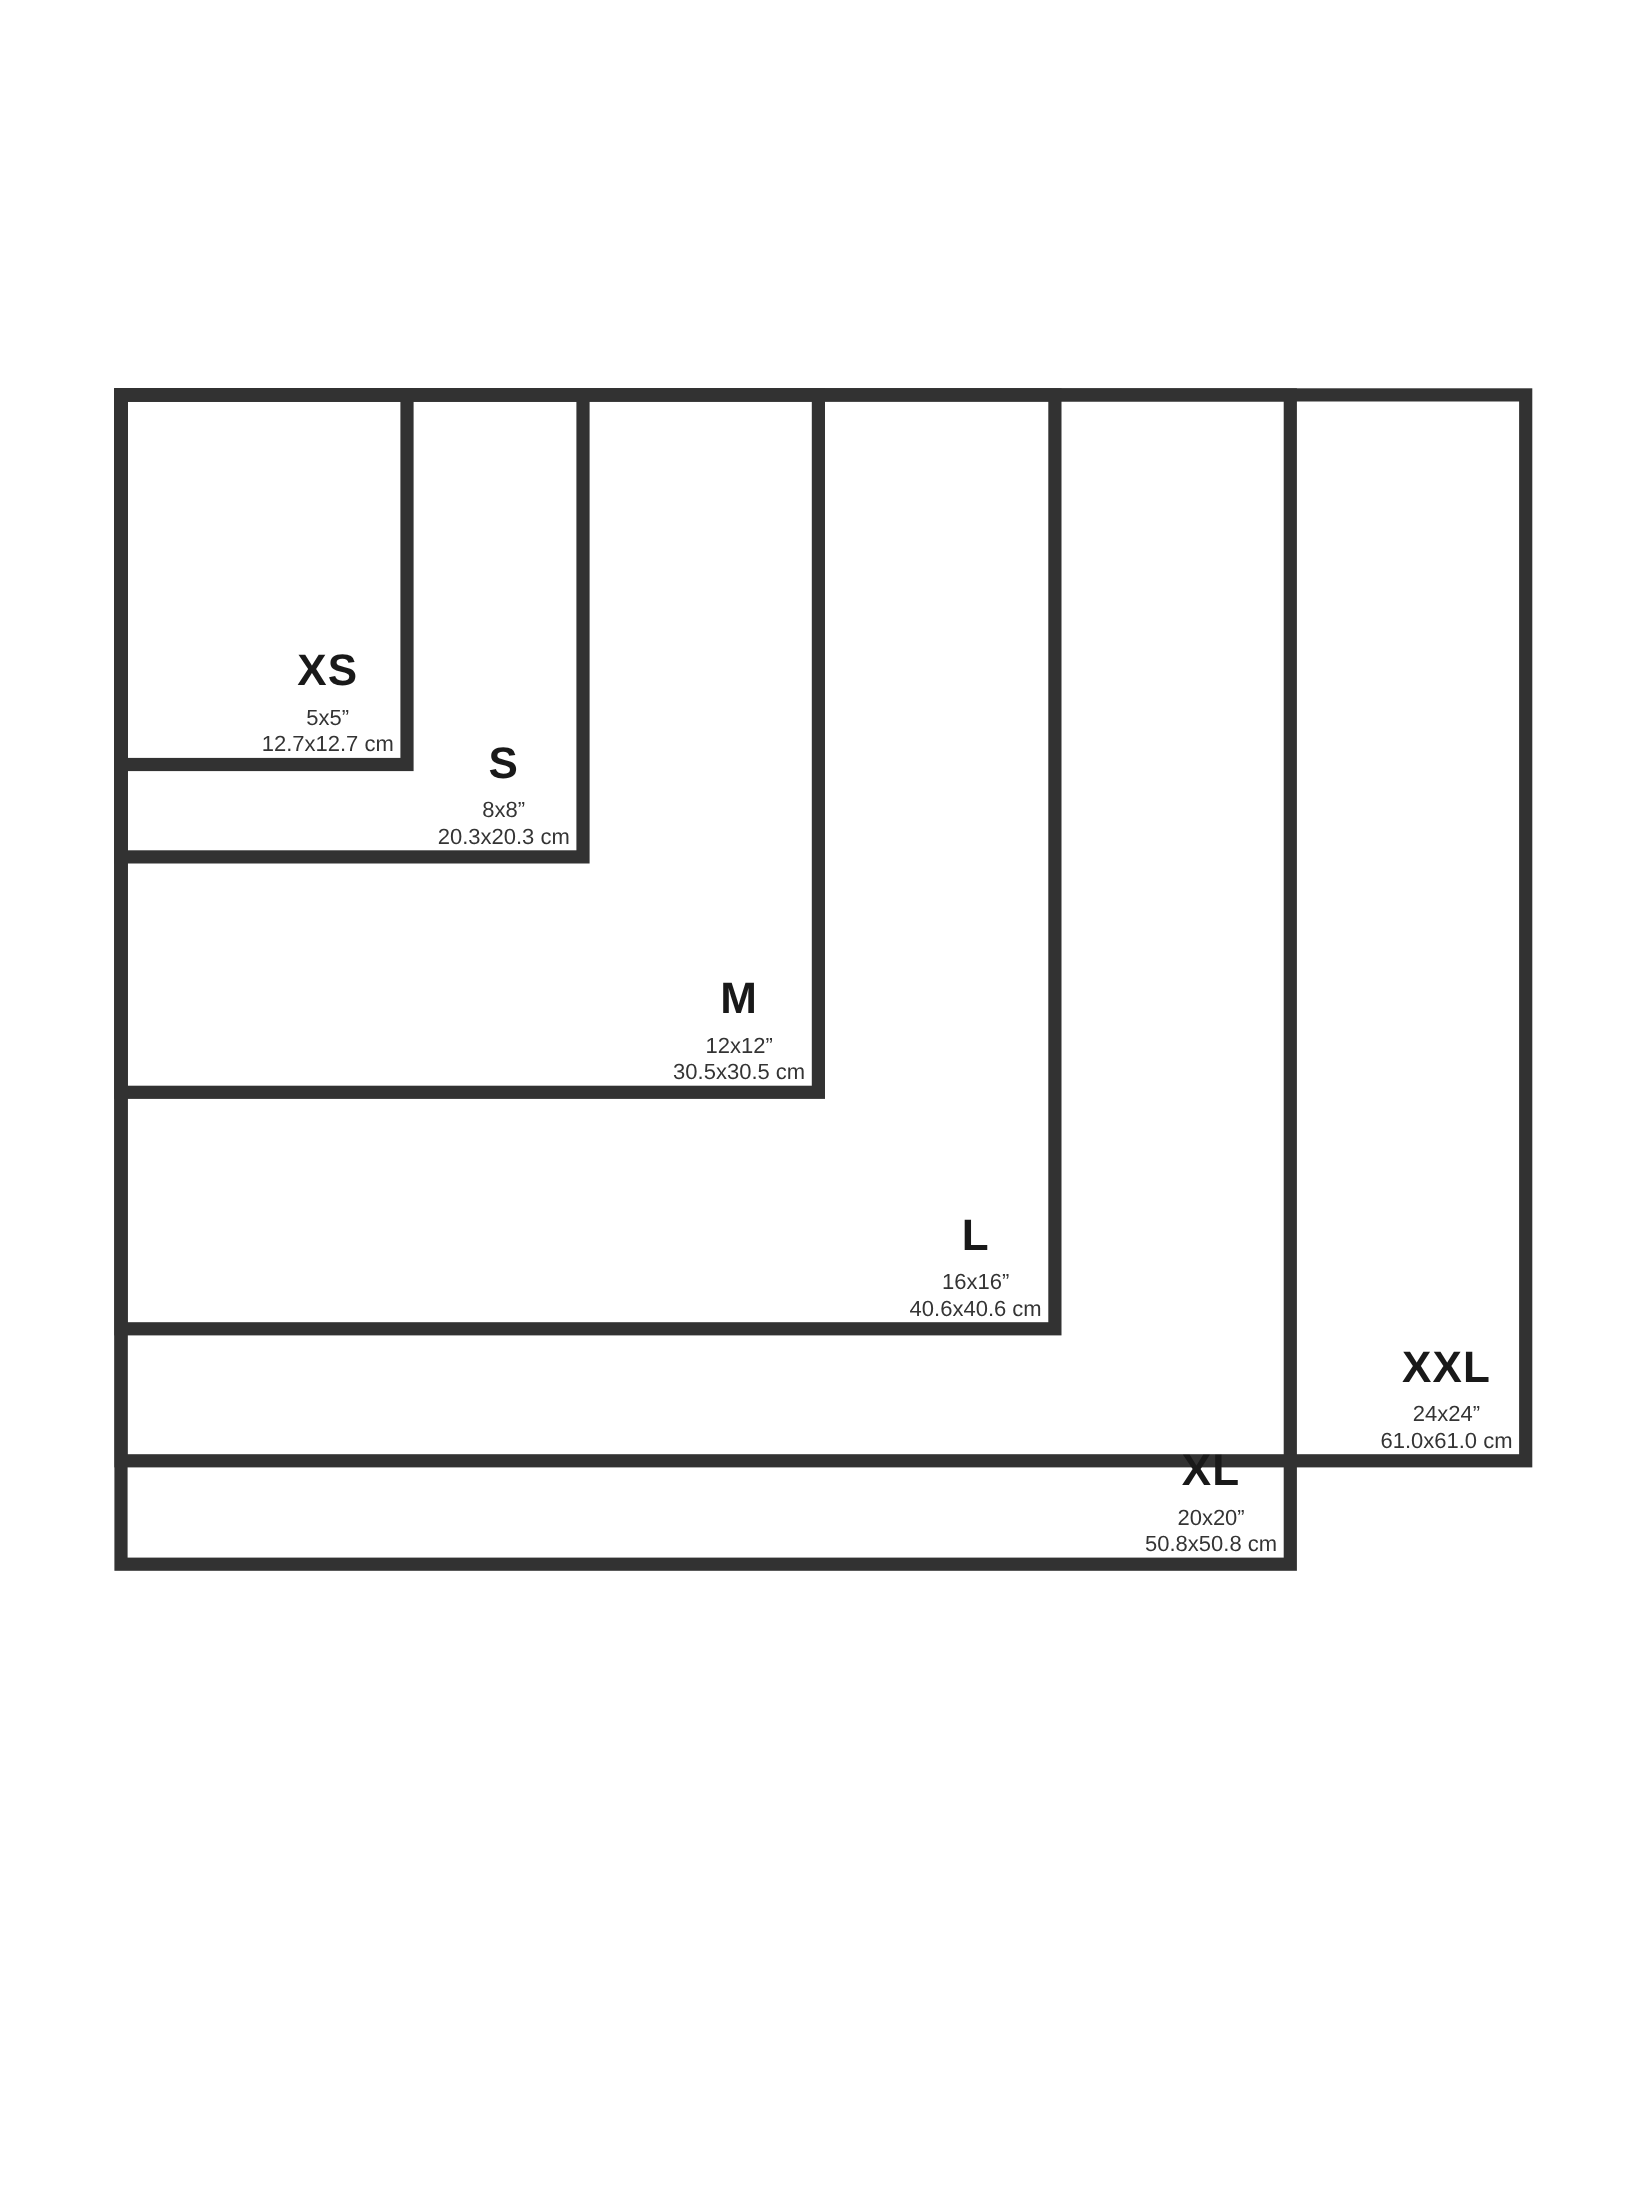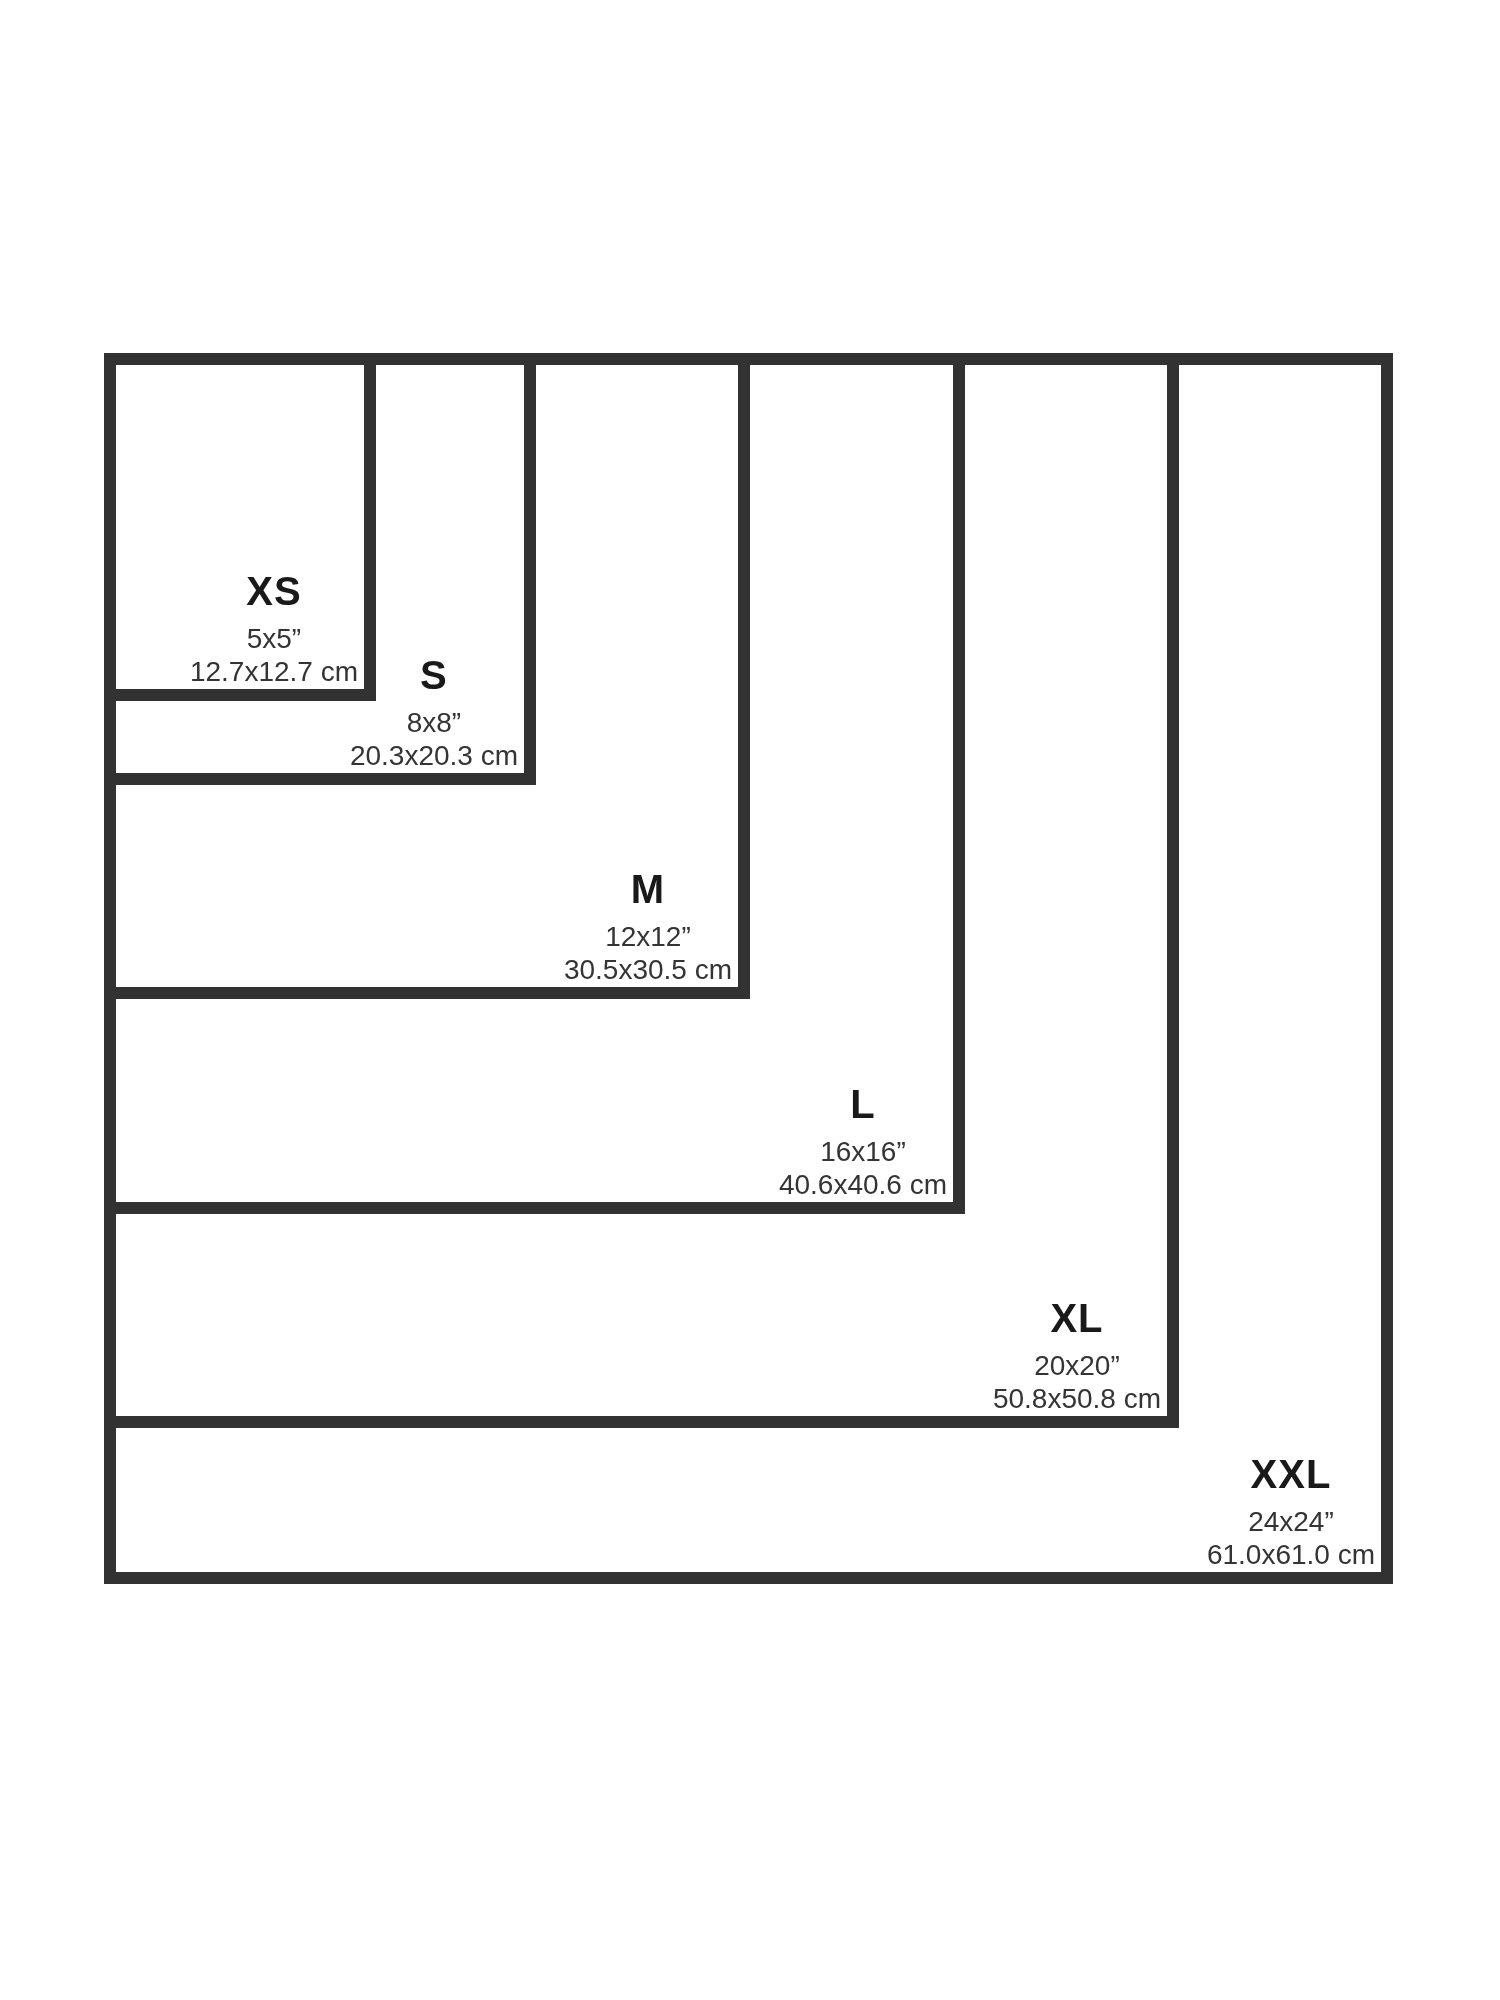--- a/index.html
+++ b/index.html
@@ -21,38 +21,38 @@
     top: 353px;
     box-sizing: border-box;
     border: 12px solid var(--border, #323232);
     background: transparent;
   }
   .sq-0 { width: 272px;  height: 348px;  }
   .sq-1 { width: 432px;  height: 432px;  }
   .sq-2 { width: 646px;  height: 646px;  }
   .sq-3 { width: 861px;  height: 861px;  }
   .sq-4 { width: 1075px; height: 1075px; }
-  .sq-5 { width: 1289px; height: 1231px; }
+  .sq-5 { width: 1289px; height: 981px; }
   .label {
     position: absolute;
     right: 6px;
     bottom: 0px;
     text-align: center;
     white-space: nowrap;
   }
   .size-name {
     font-size: 40px;
     line-height: 1.1;
     font-weight: 700;
     letter-spacing: 1px;
     color: var(--name-text, #191919);
     margin-bottom: 9px;
   }
   .size-in, .size-cm {
-    font-size: 28px;
+    font-size: 20px;
     line-height: 1.2;
     font-weight: 400;
     color: var(--dims-text, #343434);
   }
 </style>
 </head>
 <body>
 
 <div class="canvas">
 

